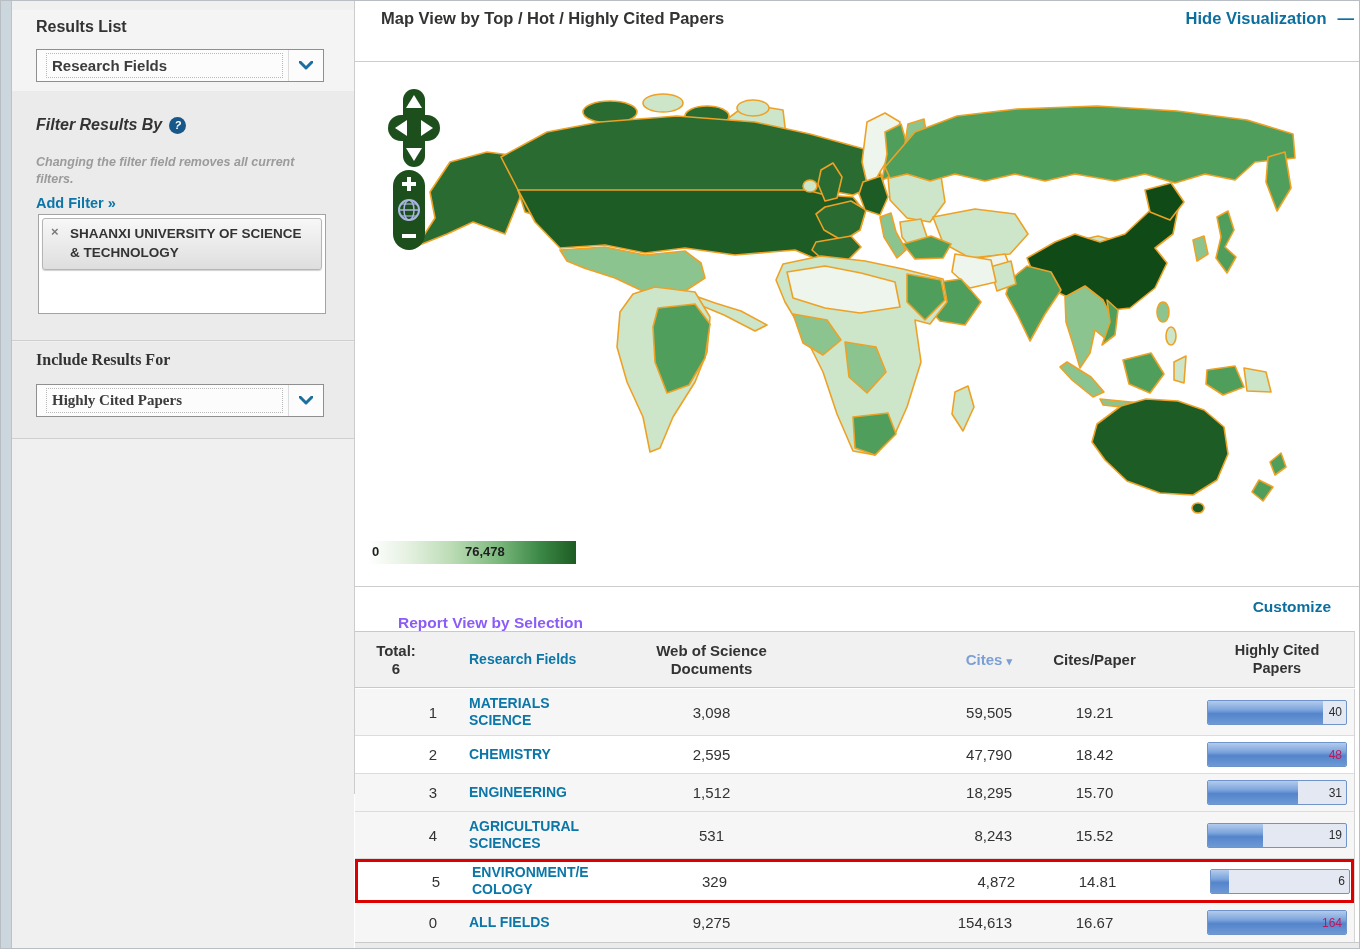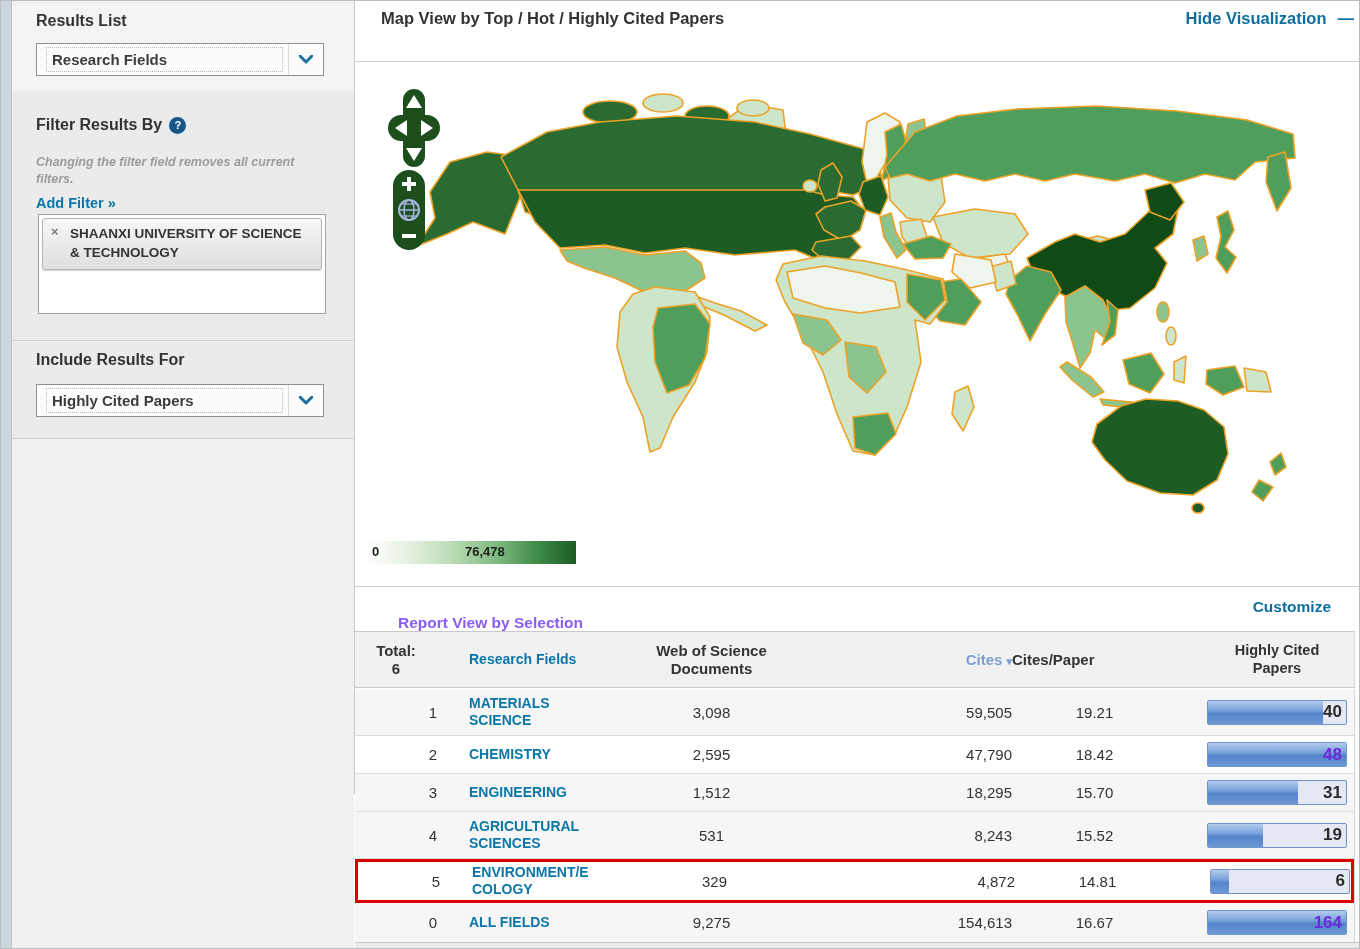--- a/index.html
+++ b/index.html
@@ -3,23 +3,23 @@
 <meta charset="utf-8">
 <style>
   html,body{margin:0;padding:0;background:#fff;}
   .page{position:relative;width:1358px;height:947px;border:1px solid #b8bec4;background:#fff;
         font-family:"Liberation Sans",sans-serif;overflow:hidden;}
   
   .left-strip{position:absolute;left:0;top:0;width:10px;height:100%;background:#ccd6dd;border-right:1px solid #b9c4cc;}
   
   .sidebar{position:absolute;left:11px;top:0;width:342px;height:100%;background:#f0f0f0;}
   .sec{position:absolute;left:0;width:100%;box-sizing:border-box;}
-  .sec1{top:3px;height:89px;background:#f4f4f4;border-bottom:1px solid #cfcfcf;}
+  .sec1{top:9px;height:89px;background:#f4f4f4;border-bottom:1px solid #cfcfcf;}
   .sec2{top:90px;height:250px;background:#ebebeb;border-bottom:1px solid #cfcfcf;}
-  .sec3{top:341px;height:97px;background:#ebebeb;border-bottom:1px solid #cfcfcf;}
+  .sec3{top:341px;height:97px;background:#ebebeb;border-bottom:1px solid #cfcfcf;font-family:Liberation Serif, serif;}
   .sec4{top:439px;height:508px;background:#f2f2f2;}
   .sb-title{position:absolute;margin:0;font-size:16px;font-weight:bold;color:#333;display:flex;align-items:center;gap:7px;}
   .dropdown{position:absolute;left:24px;width:288px;height:33px;background:#fcfcfc;border:1px solid #8f8f8f;
             display:flex;align-items:center;cursor:pointer;box-sizing:border-box;}
   .dd-text{flex:1;margin-left:9px;margin-right:5px;font-weight:bold;color:#3c3c3c;font-size:15px;
            border:1px dotted #b9b9b9;padding:3px 5px;white-space:nowrap;overflow:hidden;}
   .dd-arrow{width:34px;align-self:stretch;border-left:1px solid #dcdcdc;display:flex;align-items:center;justify-content:center;}
   .help-icon{width:17px;height:17px;border-radius:50%;background:#17578a;color:#fff;font-size:11px;font-weight:bold;
              display:inline-flex;align-items:center;justify-content:center;cursor:pointer;}
   .filter-note{position:absolute;left:24px;top:63px;width:282px;margin:0;color:#9b9b9b;
@@ -70,22 +70,22 @@
   .col-cites{width:198px;text-align:right;font-size:15px;color:#333;}
   .col-cpp{width:165px;text-align:center;font-size:15px;color:#333;}
   .col-hcp{width:140px;margin-left:30px;}
   .th-cites{color:#7b9fd4;cursor:pointer;}
   .sort-arrow{font-size:11px;margin-left:4px;color:#7b9fd4;}
   .th-inner-docs{width:122px;margin:0 auto;}
   .th-inner-hcp{width:92px;margin:0 auto;}
   .bar{position:relative;height:25px;border:1px solid #6f94c9;background:#e4e8f3;border-radius:2px;overflow:hidden;box-sizing:border-box;}
   .bar-fill{position:absolute;left:0;top:0;bottom:0;
             background:linear-gradient(180deg,#b3cbec 0%,#7aa3dc 40%,#5484ca 55%,#6d99d5 100%);}
-  .bar-label{position:absolute;right:4px;top:50%;transform:translateY(-50%);font-size:17px;font-weight:bold;}
-  .label-dark{color:#2b2b2b;} .label-light{color:#6d28d9;}
+  .bar-label{position:absolute;right:4px;top:50%;transform:translateY(-50%);font-size:12px;font-weight:normal;}
+  .label-dark{color:#2b2b2b;} .label-light{color:#be185d;}
   .bottom-strip{position:absolute;top:941px;left:0;width:100%;height:6px;background:#ebebeb;border-top:1px solid #c9c9c9;}
 </style>
 </head>
 <body>
 
 <div class="page">
   <div class="left-strip"></div>
 
   <aside class="sidebar">
     <section class="sec sec1">
@@ -94,21 +94,21 @@
         <span class="dd-text">Research Fields</span>
         <span class="dd-arrow">
           <svg width="14" height="9" viewBox="0 0 14 9">
               <polyline points="1,1 7,7 13,1" fill="none" stroke="#1a6fa0" stroke-width="3" stroke-linecap="round" stroke-linejoin="round"></polyline>
             </svg>
         </span>
       </div>
     </section>
 
     <section class="sec sec2">
-      <h2 class="sb-title" style="left:24px;top:25px;">
+      <h2 class="sb-title" style="left:24px;top:25px;font-style:italic;">
         <span>Filter Results By</span>
         <span class="help-icon">?</span>
       </h2>
       <p class="filter-note">Changing the filter field removes all current filters.</p>
       <a class="add-filter">Add Filter »</a>
       <div class="filter-box">
         <div class="filter-tag">
           <span class="tag-close">×</span>
           <span class="tag-label">SHAANXI UNIVERSITY OF SCIENCE &amp; TECHNOLOGY</span>
         </div>
@@ -258,21 +258,21 @@
         <div>Total:</div>
         <div>6</div>
       </div>
       <div class="th col-field" style="text-align:left;">Research Fields</div>
       <div class="th col-docs" style="text-align:center;">
         <div class="th-inner-docs">Web of Science Documents</div>
       </div>
       <div class="th col-cites th-cites" style="text-align:right;">
         <span>Cites</span><span class="sort-arrow">▾</span>
       </div>
-      <div class="th col-cpp" style="text-align:left;">Cites/Paper</div>
+      <div class="th col-cpp" style="text-align:center;">Cites/Paper</div>
       <div class="th col-hcp" style="text-align:center;">
         <div class="th-inner-hcp">Highly Cited Papers</div>
       </div>
     </div>
 
     <div class="tbody">
 
       <div class="row h47">
         <div class="col-rank">1</div>
         <div class="col-field">MATERIALS SCIENCE</div>

